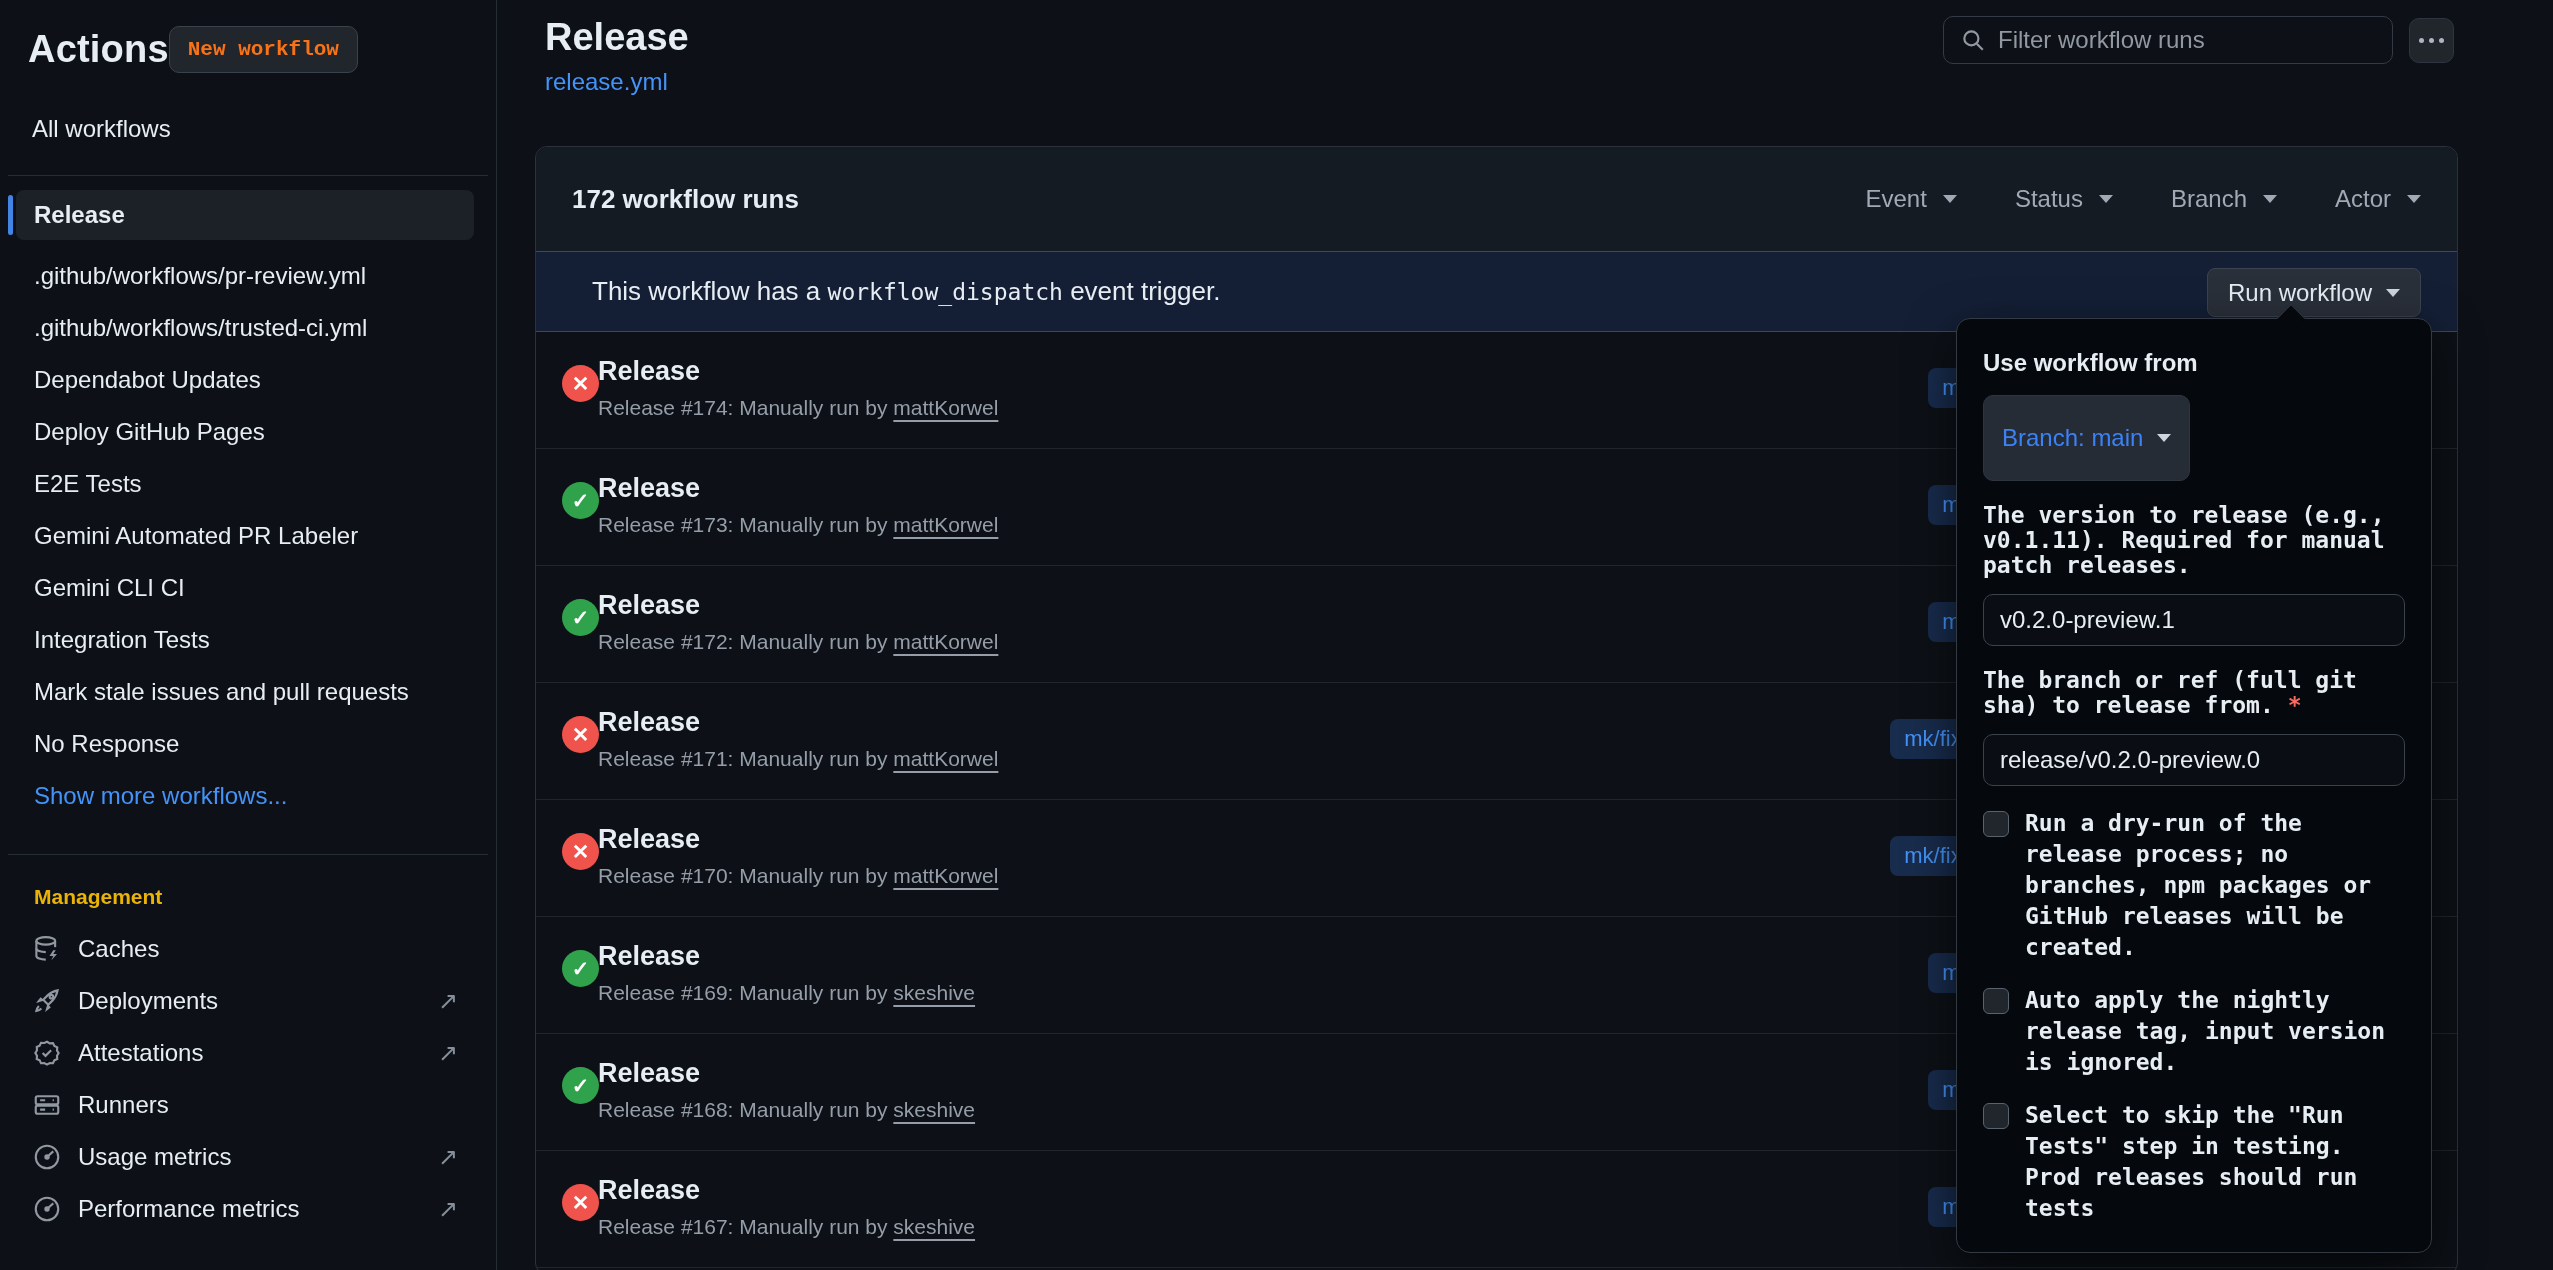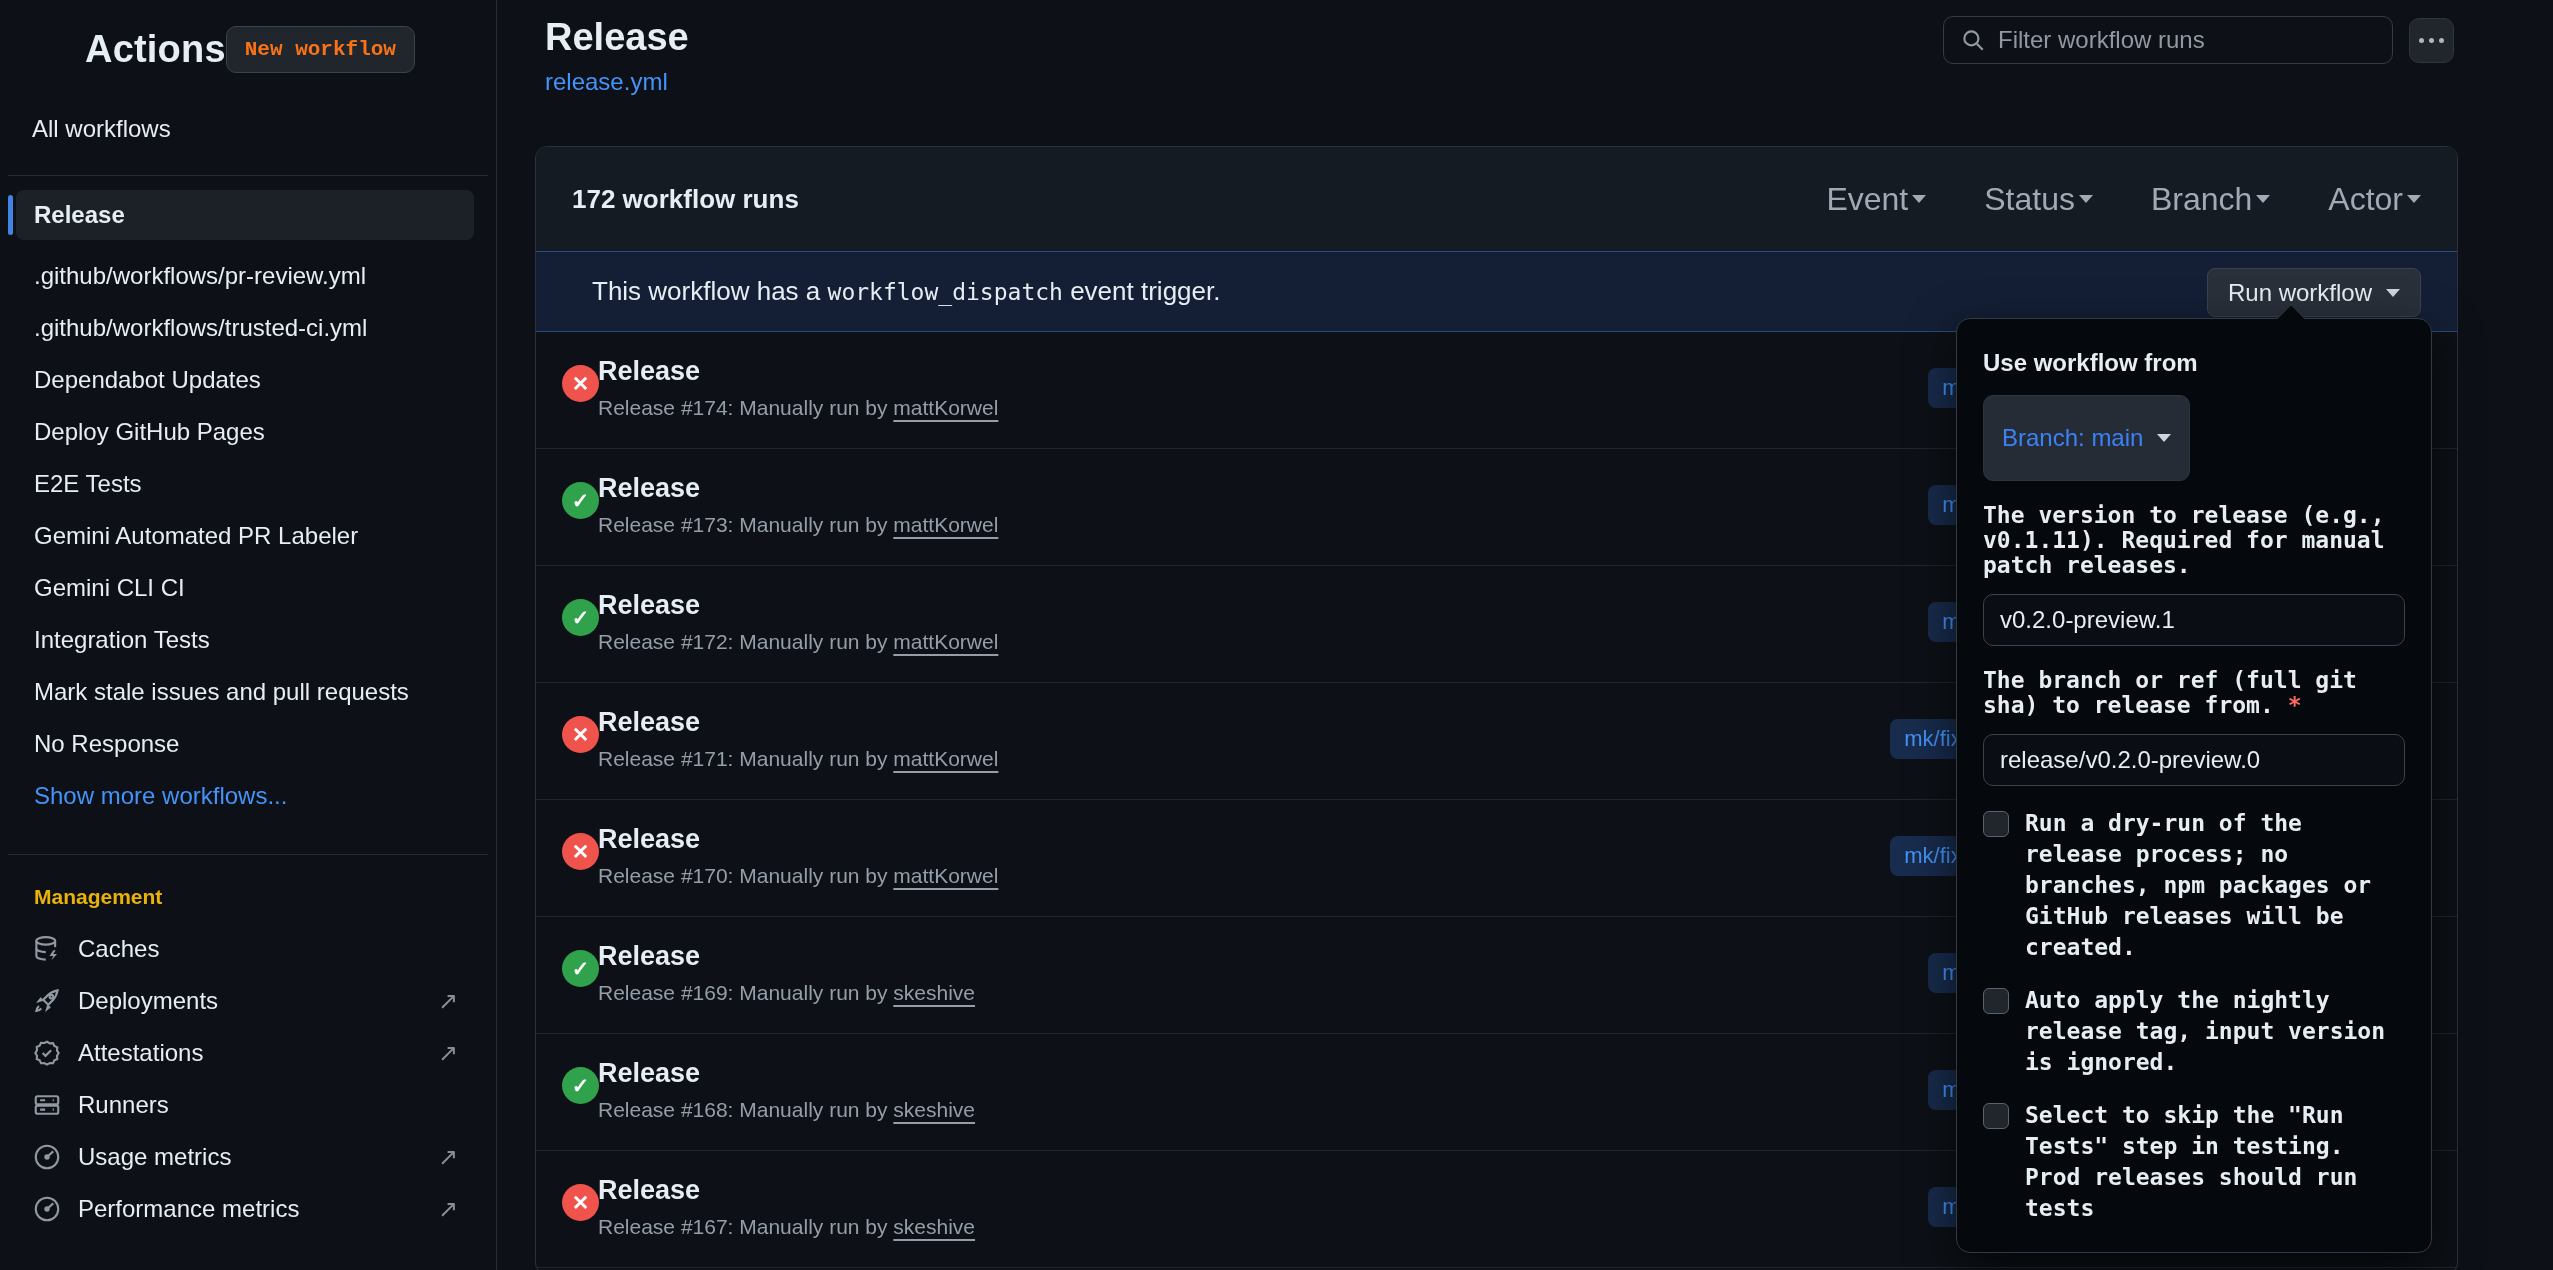--- a/index.html
+++ b/index.html
@@ -10,21 +10,21 @@
     font-family:"Liberation Sans", sans-serif;
     position:relative;
   }
   .mono { font-family:"DejaVu Sans Mono", monospace; }
 
   
   .sidebar {
     position:absolute; left:0; top:0; bottom:0; width:497px;
     border-right:1px solid #262c33; background:#0d1117;
   }
-  .sidebar-header { display:flex; justify-content:center; align-items:center; padding:26px 24px 0 28px; }
+  .sidebar-header { display:flex; justify-content:flex-start; align-items:center; padding:26px 24px 0 28px; }
   .sidebar-title { font-size:38px; font-weight:700; letter-spacing:.2px; }
   .btn-secondary {
     background:#21262d; border:1px solid #3a424c; border-radius:10px;
     color:#f97316; font-size:21px; font-weight:600; padding:11px 18px; cursor:pointer;
     font-family:Liberation Mono, monospace;
   }
   .all-workflows { margin:42px 0 0 32px; font-size:24px; color:#e6edf3; cursor:pointer; }
   .sidebar-divider { border:none; border-top:1px solid #262c33; margin:32px 8px 0 8px; }
   .wf-selected {
     position:relative; margin:14px 22px 0 16px; height:50px;
@@ -70,21 +70,21 @@
   .panel {
     position:absolute; left:38px; top:146px; width:1923px;
     border:1px solid #2b323c; border-radius:12px; background:#0d1117;
   }
   .panel-header {
     height:104px; background:#151b23; border-radius:12px 12px 0 0;
     display:flex; align-items:center; justify-content:space-between; padding:0 36px;
   }
   .runs-count { font-size:26px; font-weight:700; }
   .run-filters { display:flex; gap:58px; }
-  .run-filter { display:flex; align-items:center; gap:4px; font-size:32px; color:#a0a9b4; cursor:pointer;justify-content:flex-end; }
+  .run-filter { display:flex; align-items:center; gap:16px; font-size:24px; color:#a0a9b4; cursor:pointer;justify-content:flex-end; }
   .caret-down { width:0; height:0; border-left:7px solid transparent; border-right:7px solid transparent; border-top:8px solid #a0a9b4; }
 
   .banner {
     position:relative; height:81px; background:#141f36;
     border-top:1px solid #2a4a82; border-bottom:1px solid #2a4a82;
     display:flex; align-items:center; padding:0 56px; font-size:26px;
   }
   .banner .mono { font-size:23px; }
   .run-workflow-toggle {
     position:absolute; right:36px; top:16px; height:49px;

